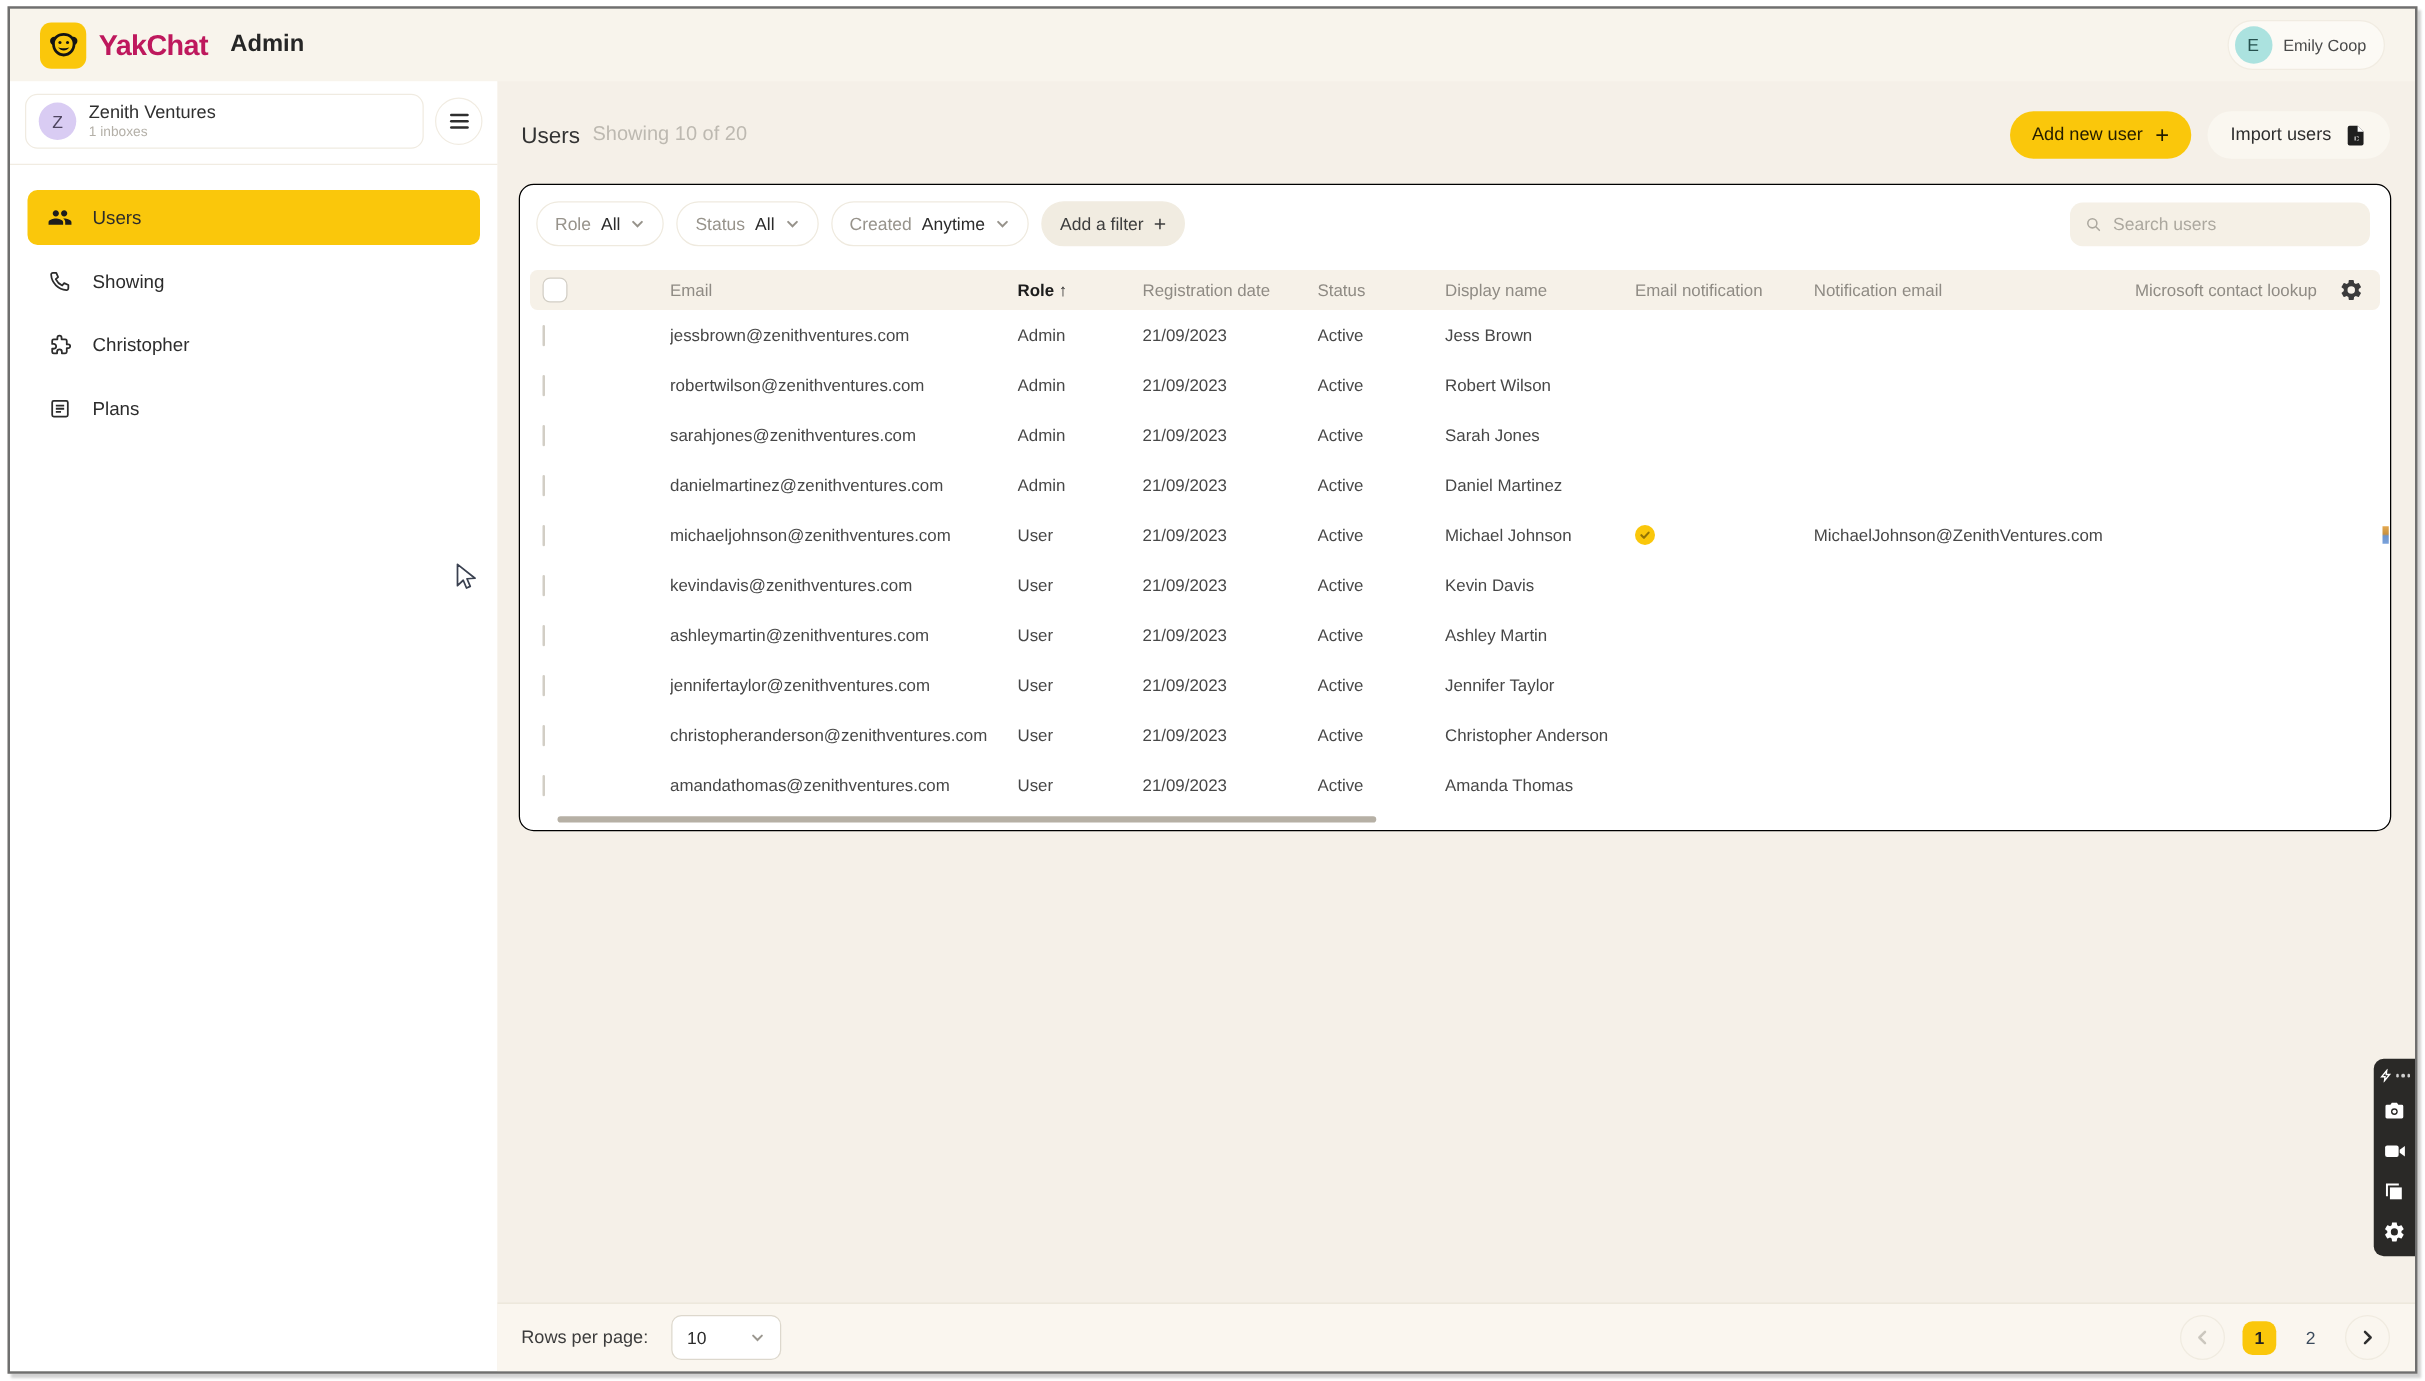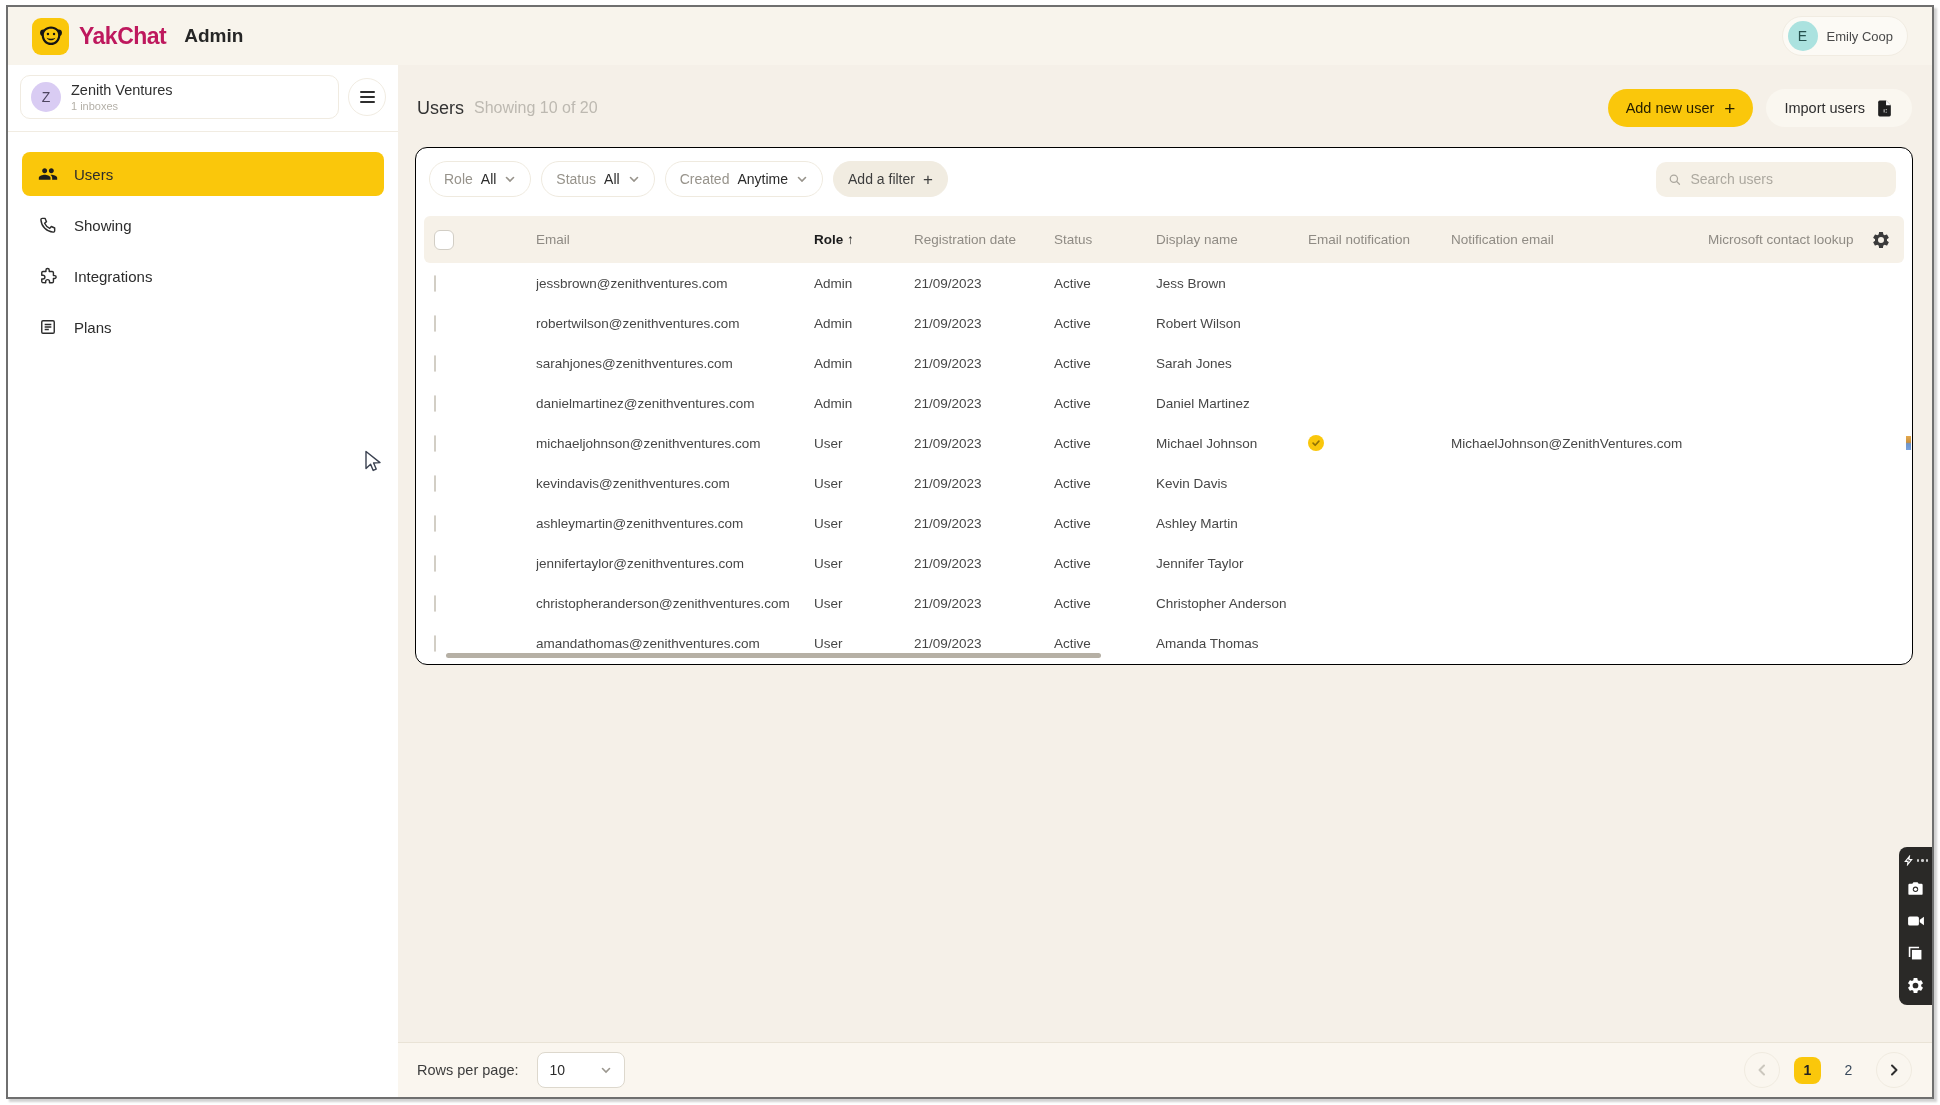--- a/index.html
+++ b/index.html
@@ -64,21 +64,21 @@
   .chip.addf .plus { color:#3d3d3d; font-size:17px; }
   .search { margin-left:auto; width:240px; height:35px; background:#F5F0E6; border-radius:10px;
     display:flex; align-items:center; gap:9px; padding:0 12px; }
   .search input { border:none; outline:none; background:transparent; font-size:14px; color:#4a4a4a;
     width:100%; font-family:inherit; }
   .search input::placeholder { color:#ACA89F; }
 
   
   .grid { display:grid; grid-template-columns:102px 278px 100px 140px 102px 152px 143px 257px 163px minmax(0,1fr);
     align-items:center; }
-  .thead { margin:19px 8px 0 8px; background:#F6F1E8; border-radius:6px; height:47px; padding-left:10px;
+  .thead { margin:19px 8px 0 8px; background:#F6F1E8; border-radius:6px; height:32px; padding-left:10px;
     font-size:13.5px; color:#8f8b84; }
   .thead .sorted { color:#1c1c1c; font-weight:600; }
   .thead .col-ms { display:flex; align-items:center; white-space:nowrap; overflow:hidden; }
   .gear-cell { display:flex; align-items:center; justify-content:flex-start; }
   .trow { height:40px; padding-left:18px; font-size:13.5px; color:#474747; position:relative; }
   .cell { white-space:nowrap; overflow:hidden; text-overflow:clip; }
   .cbx { width:20px; height:20px; border:1.5px solid #D2CEC5; border-radius:6px; background:#fff; cursor:pointer; }
   .badge { width:16px; height:16px; border-radius:50%; background:#FAC70B; display:none;
     align-items:center; justify-content:center; }
   .badge svg { width:10px; height:10px; }
@@ -172,21 +172,21 @@
         <div class="nav-item">
           <svg viewBox="0 0 24 24" fill="none" stroke="#2c2c2c" stroke-width="1.7" stroke-linecap="round" stroke-linejoin="round">
               <path d="M5.2 4h3.2l1.8 4-2.3 1.9a13 13 0 0 0 6.2 6.2L16 13.8l4 1.8v3.2a1.7 1.7 0 0 1-1.8 1.7C10.4 20 4 13.6 3.5 5.8A1.7 1.7 0 0 1 5.2 4z"></path>
             </svg>
           <span>Showing</span>
         </div>
         <div class="nav-item">
           <svg viewBox="0 0 24 24" fill="none" stroke="#2c2c2c" stroke-width="1.7" stroke-linejoin="round">
               <path d="M20 11.5h-1.5V8a1.5 1.5 0 0 0-1.5-1.5h-3.5V5a2 2 0 1 0-4 0v1.5H6A1.5 1.5 0 0 0 4.5 8v3H6a2.3 2.3 0 1 1 0 4.6H4.5v3A1.5 1.5 0 0 0 6 20h3.2v-1.4a2.3 2.3 0 1 1 4.6 0V20H17a1.5 1.5 0 0 0 1.5-1.5V15H20a1.75 1.75 0 0 0 0-3.5z"></path>
             </svg>
-          <span>Integrations</span>
+          <span>Christopher</span>
         </div>
         <div class="nav-item">
           <svg viewBox="0 0 24 24" fill="none" stroke="#2c2c2c" stroke-width="1.7">
               <rect x="4.5" y="4.5" width="15" height="15" rx="1.5"></rect>
               <path d="M8 9h8M8 12h8M8 15h5"></path>
             </svg>
           <span>Plans</span>
         </div>
       </div>
     </div>

